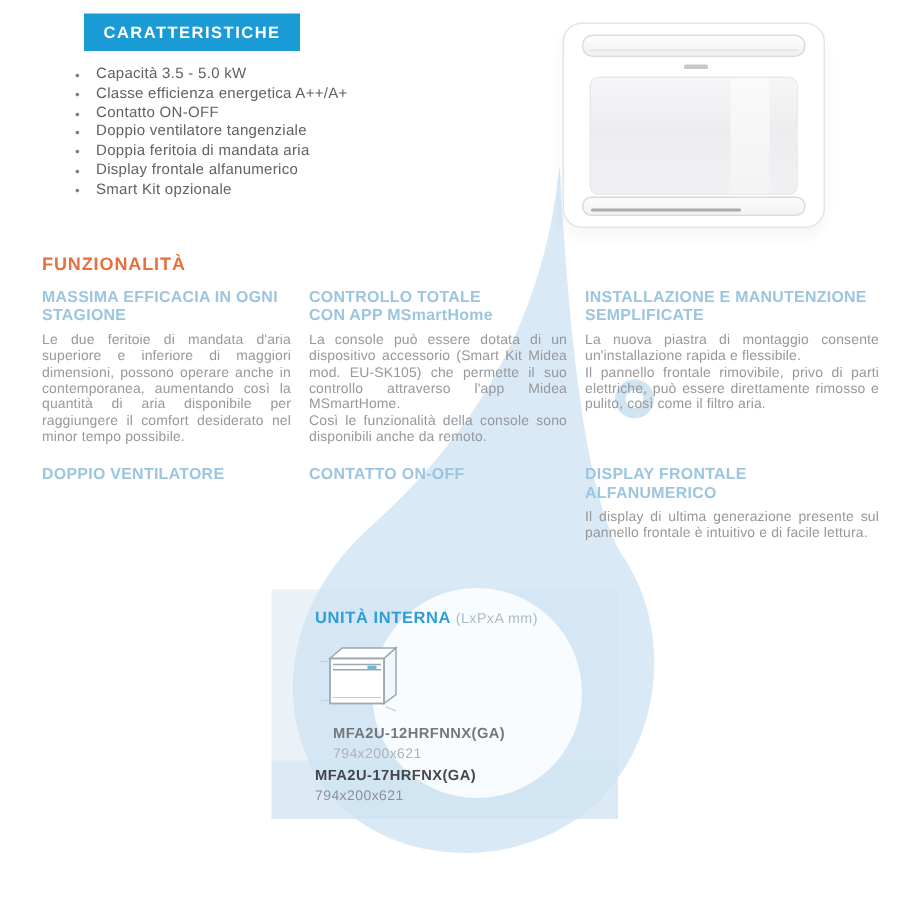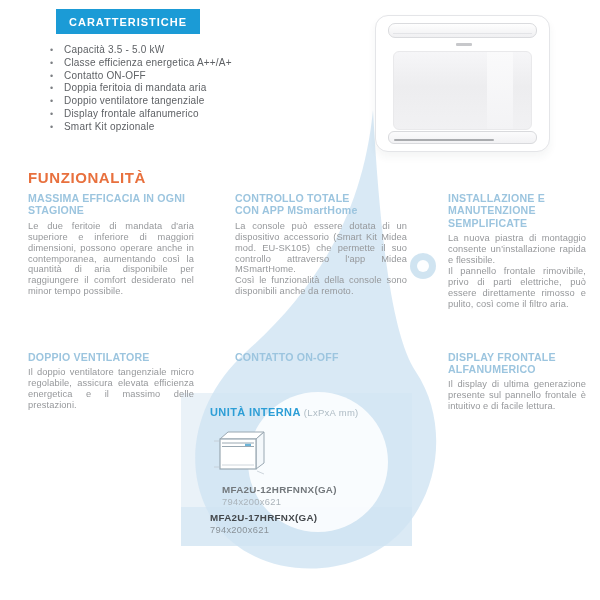--- a/index.html
+++ b/index.html
@@ -40,24 +40,24 @@
   .unit-panel{position:absolute;left:17px;right:17px;top:35px;height:79px;border-radius:6px;
         background:linear-gradient(180deg,#f6f6f8 0%,#ededef 45%,#f1f1f3 100%);
         border:1px solid #e9e9eb;}
   .unit-panel::after{content:"";position:absolute;top:0;bottom:0;right:18px;width:26px;
         background:linear-gradient(180deg,#fafafb,#f3f3f5);}
   .unit-bottom-vent{position:absolute;left:12px;right:12px;bottom:7px;height:13px;border:1px solid #d9dadd;
         border-radius:6px;background:linear-gradient(#fbfbfc,#f2f2f4);}
   .unit-bottom-vent::after{content:"";position:absolute;left:5px;width:100px;bottom:2px;height:2px;background:#a9abae;border-radius:1px;}
 
   
-  .funz-title{position:absolute;left:28px;top:169px;font-size:15px;font-weight:bold;
+  .funz-title{position:absolute;left:28px;top:169px;font-size:12px;font-weight:bold;
         letter-spacing:0.6px;color:var(--accent-orange);}
   .sections{position:absolute;left:28px;top:192px;width:558px;display:grid;
-        grid-template-columns:166px 172px 1fr;column-gap:12px;row-gap:13px;gap:41px;}
+        grid-template-columns:166px 172px 1fr;column-gap:12px;row-gap:13px;}
   .sec-title{font-size:10.6px;line-height:12.4px;font-weight:bold;letter-spacing:0.2px;
         color:var(--heading-blue);white-space:pre-line;margin-bottom:4px;}
   .sec-body{font-size:9.3px;line-height:10.9px;color:#96989b;text-align:justify;
         white-space:pre-line;letter-spacing:0.1px;}
 
   
   .iu-panel-bg{position:absolute;left:181px;top:393px;width:231px;height:153px;background:var(--panel-bg);}
   .iu-row-highlight{position:absolute;left:181px;top:507px;width:231px;height:39px;background:var(--row-highlight);}
   .iu-content{position:absolute;left:181px;top:393px;width:231px;height:153px;}
   .iu-title{position:absolute;left:29px;top:13px;font-size:11px;}
@@ -97,22 +97,22 @@
   </svg>
 
   <div class="fg">
 
     <div class="badge">CARATTERISTICHE</div>
 
     <ul class="features">
       <li>Capacità 3.5 - 5.0 kW</li>
       <li>Classe efficienza energetica A++/A+</li>
       <li>Contatto ON-OFF</li>
+      <li>Doppio ventilatore tangenziale</li>
       <li>Doppia feritoia di mandata aria</li>
-      <li>Doppio ventilatore tangenziale</li>
       <li>Display frontale alfanumerico</li>
       <li>Smart Kit opzionale</li>
     </ul>
 
     <div class="unit">
       <div class="unit-top-vent"></div>
       <div class="unit-logo"></div>
       <div class="unit-panel"></div>
       <div class="unit-bottom-vent"></div>
     </div>
@@ -132,21 +132,20 @@
 Così le funzionalità della console sono disponibili anche da remoto.</div>
       </div>
       <div class="sec">
         <div class="sec-title">INSTALLAZIONE E MANUTENZIONE
 SEMPLIFICATE</div>
         <div class="sec-body">La nuova piastra di montaggio consente un'installazione rapida e flessibile.
 Il pannello frontale rimovibile, privo di parti elettriche, può essere direttamente rimosso e pulito, così come il filtro aria.</div>
       </div>
       <div class="sec">
         <div class="sec-title">DOPPIO VENTILATORE</div>
-        <div class="sec-body">Il doppio ventilatore tangenziale micro regolabile, assicura elevata efficienza energetica e il massimo delle prestazioni.</div>
       </div>
       <div class="sec">
         <div class="sec-title">CONTATTO ON-OFF</div>
       </div>
       <div class="sec">
         <div class="sec-title">DISPLAY FRONTALE ALFANUMERICO</div>
         <div class="sec-body">Il display di ultima generazione presente sul pannello frontale è intuitivo e di facile lettura.</div>
       </div>
     </div>
 

